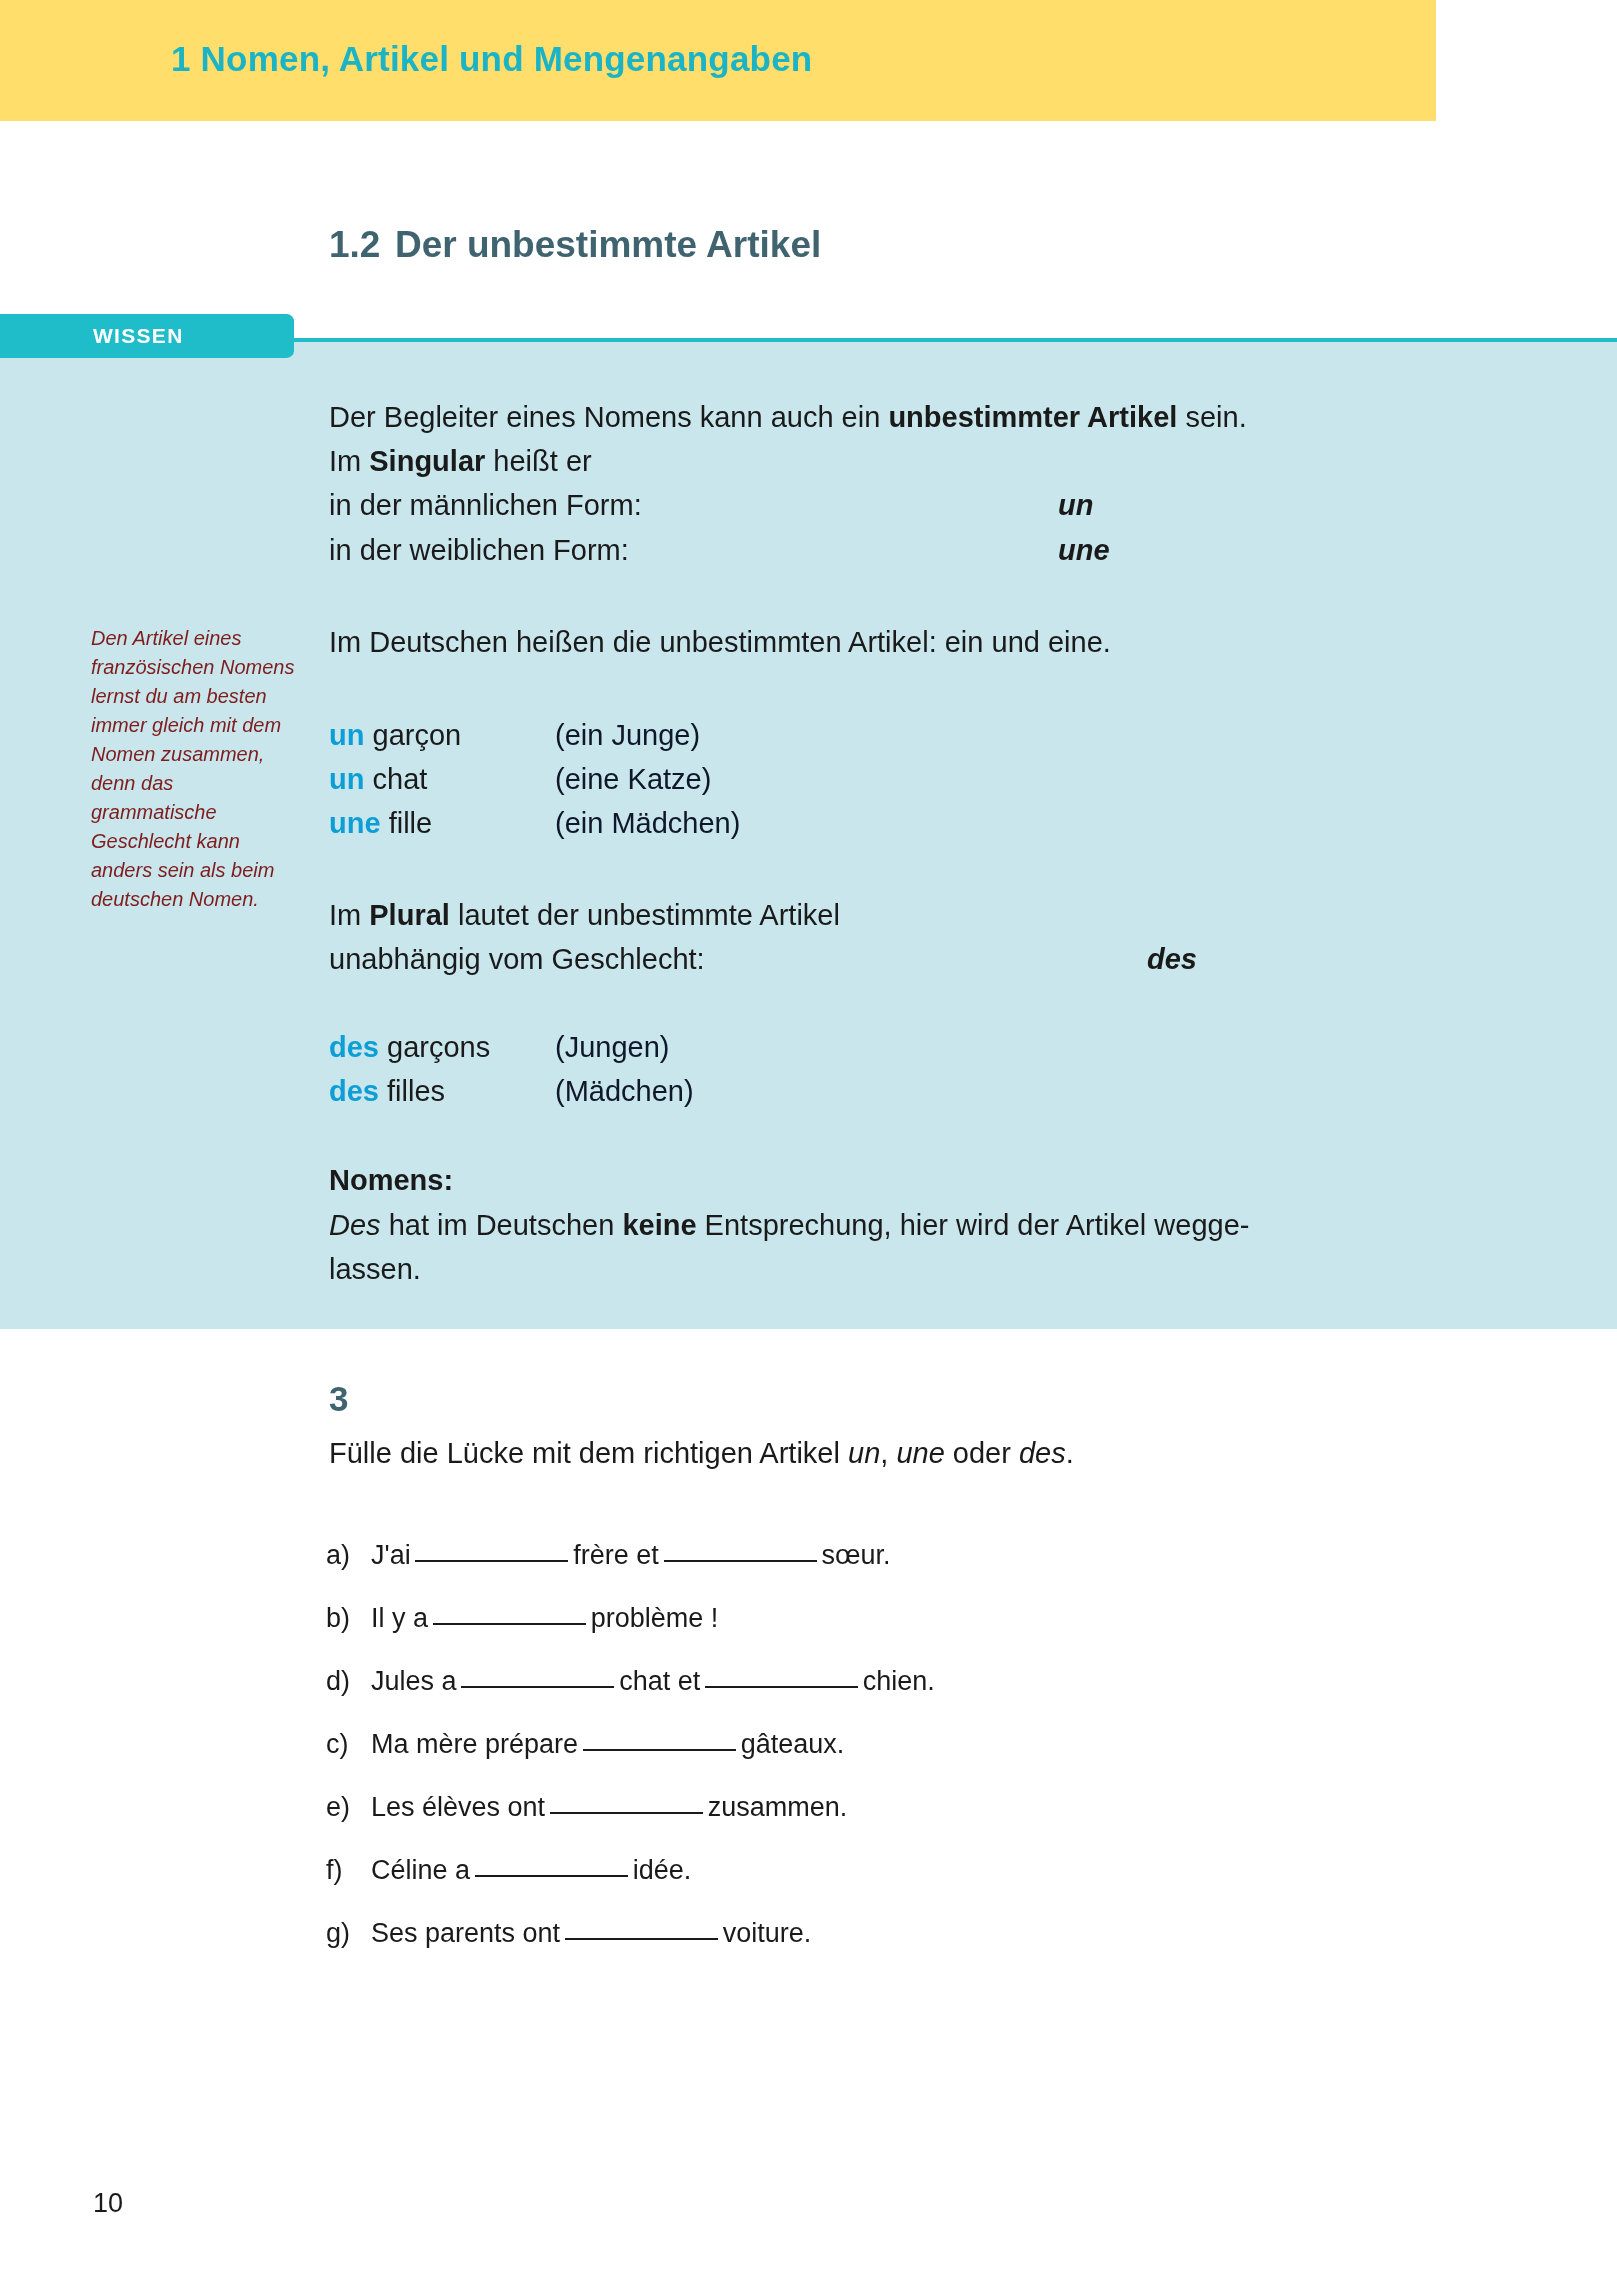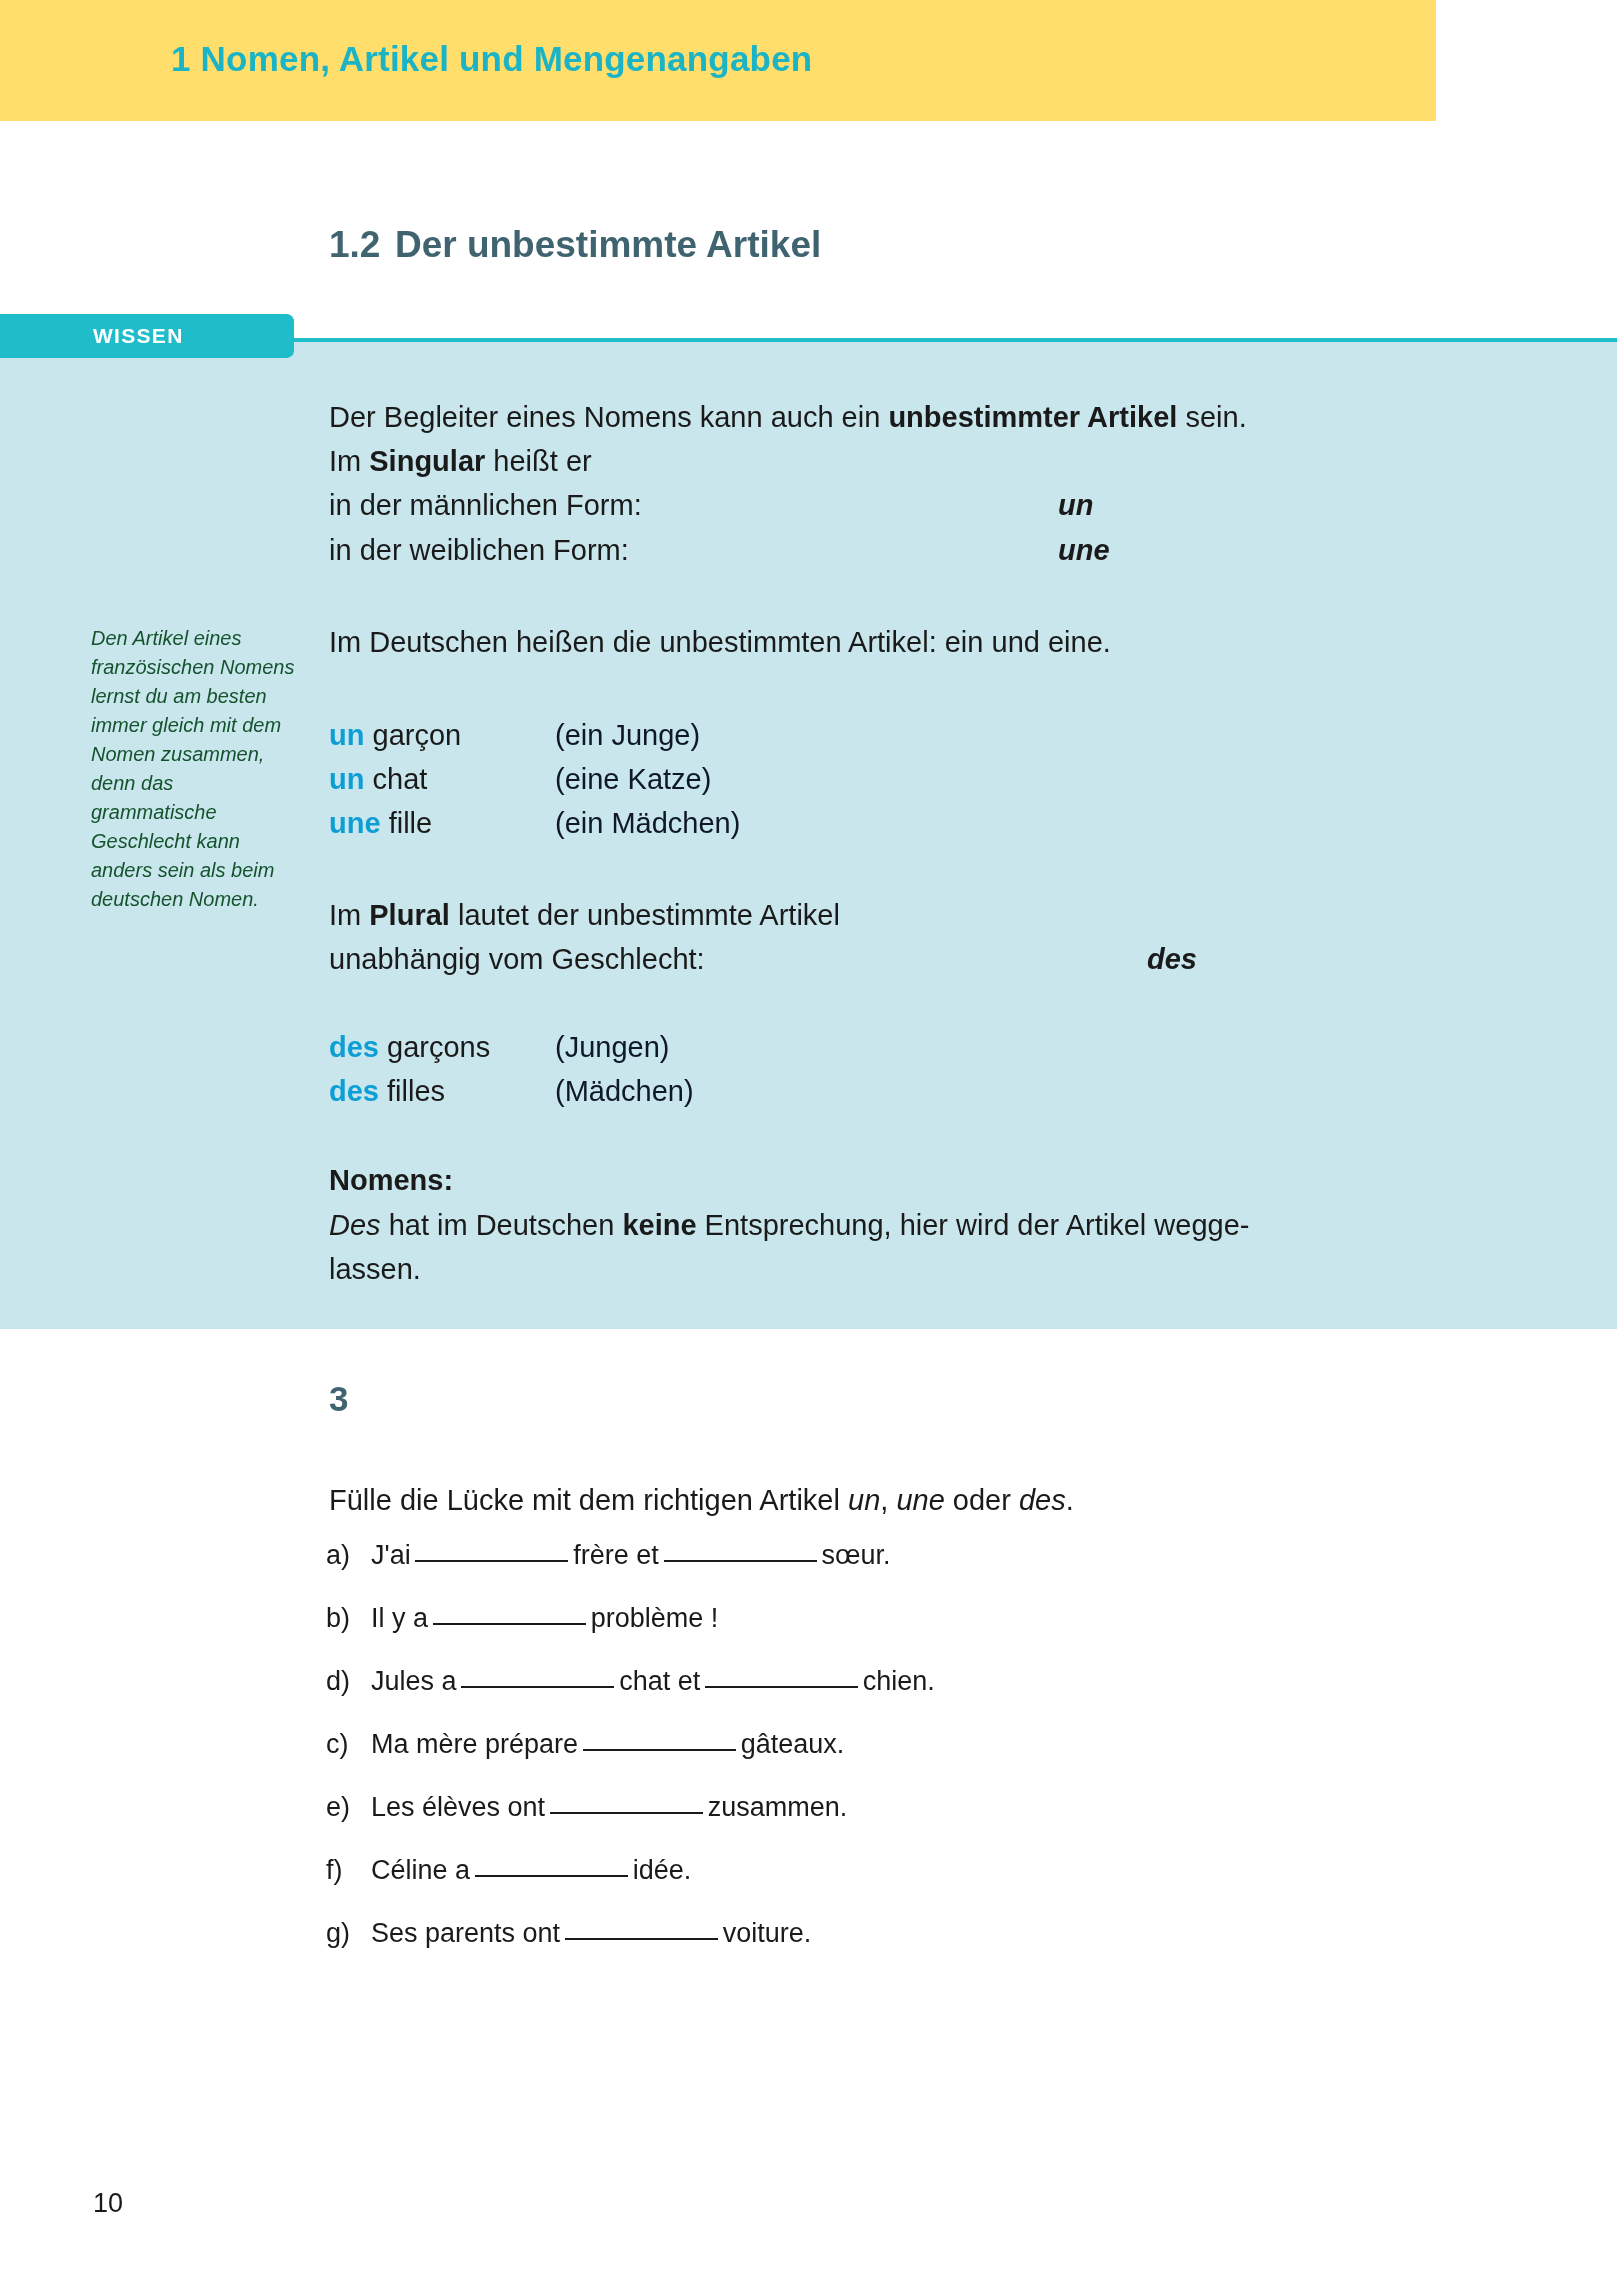--- a/index.html
+++ b/index.html
@@ -111,21 +111,21 @@
   
   .side-note {
     position: absolute;
     left: 91px;
     top: 624px;
     width: 213px;
     z-index: 2;
     font-size: 20px;
     line-height: 29px;
     font-style: italic;
-    color: #14532d;
+    color: #7f1d1d;
   }
 
   
   .german-line { left: 329px; top: 620px; }
 
   
   .examples {
     position: absolute;
     z-index: 2;
     font-size: 29px;
@@ -174,21 +174,20 @@
     font-weight: bold;
     color: #3f6470;
   }
   .ex-instruction {
     position: absolute;
     left: 329px;
     top: 1437px;
     font-size: 29px;
     color: #1a1a1a;
     white-space: nowrap;
-    margin-top: 47px;
   }
   .ex-instruction i { font-style: italic; }
 
   .ex-list {
     position: absolute;
     left: 326px;
     top: 1540px;
     width: 1128px;
   }
   .ex-item {

